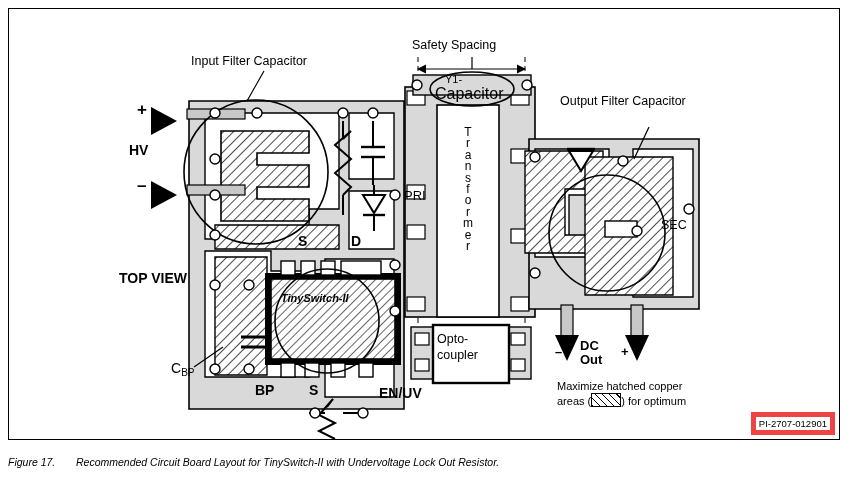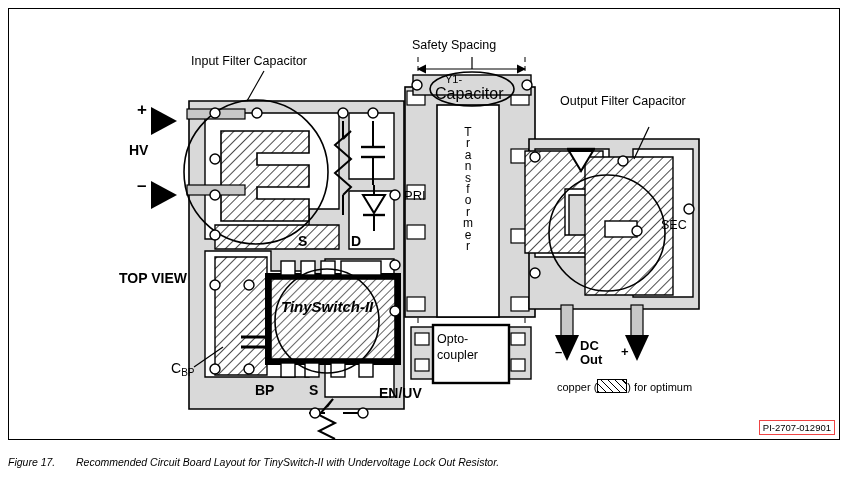--- a/index.html
+++ b/index.html
@@ -54,21 +54,21 @@
     width: 68px;
   }
   #part-id {
     position: absolute;
     right: 4px;
     bottom: 4px;
     font-size: 9.5px;
     color: #000;
     background: #fff;
     padding: 1px 3px;
-    border: 1px solid #ef4444;
+    border: 5px solid #ef4444;
   }
   .vlabel {
     position: absolute;
     font-family: "Liberation Sans", sans-serif;
     color: #000;
     text-align: center;
     line-height: 0.95;
     font-size: 11px;
   }
   .vlabel span { display: block; }
@@ -304,37 +304,38 @@
       <span>m</span>
       <span>e</span>
       <span>r</span>
   </div>
 
   <div class="lbl" style="left:428px; top:324px; font-size:12.5px;">Opto-</div>
   <div class="lbl" style="left:428px; top:340px; font-size:12.5px;">coupler</div>
 
   <div class="lbl lbl-b" style="left:110px; top:262px; font-size:14px;">TOP VIEW</div>
 
-  <div class="lbl lbl-i" style="left:272px; top:290px; font-size:15px;">TinySwitch-II</div>
+  <div class="lbl lbl-i" style="left:272px; top:283px; font-size:11px;">TinySwitch-II</div>
 
   <div class="lbl lbl-b" style="left:289px; top:225px; font-size:14px;">S</div>
   <div class="lbl lbl-b" style="left:342px; top:225px; font-size:14px;">D</div>
   <div class="lbl lbl-b" style="left:246px; top:374px; font-size:14px;">BP</div>
   <div class="lbl lbl-b" style="left:300px; top:374px; font-size:14px;">S</div>
   <div class="lbl lbl-b" style="left:370px; top:377px; font-size:14px;">EN/UV</div>
 
   <div class="lbl" style="left:162px; top:352px; font-size:14px;"><span>C</span><span style="font-size:10px; vertical-align:-3px;">BP</span></div>
 
   <div class="lbl lbl-b" style="left:546px; top:336px; font-size:13px;">–</div>
   <div class="lbl lbl-b" style="left:571px; top:330px; font-size:13px;text-align:right;">DC</div>
   <div class="lbl lbl-b" style="left:571px; top:344px; font-size:13px;">Out</div>
   <div class="lbl lbl-b" style="left:612px; top:336px; font-size:13px;">+</div>
 
   <div id="legend-box">
-    <div><span>copper (</span><span id="legend-swatch"></span><span>) for optimum</span></div>
+    <div>Maximize hatched copper</div>
+    <div><span>areas (</span><span id="legend-swatch"></span><span>) for optimum</span></div>
   </div>
 
   <div id="part-id">PI-2707-012901</div>
 </div>
 
 <div id="caption">
   <span class="cap-num">Figure 17.</span><span>Recommended Circuit Board Layout for TinySwitch-II with Undervoltage Lock Out Resistor.</span>
 </div>
 
 </body></html>

